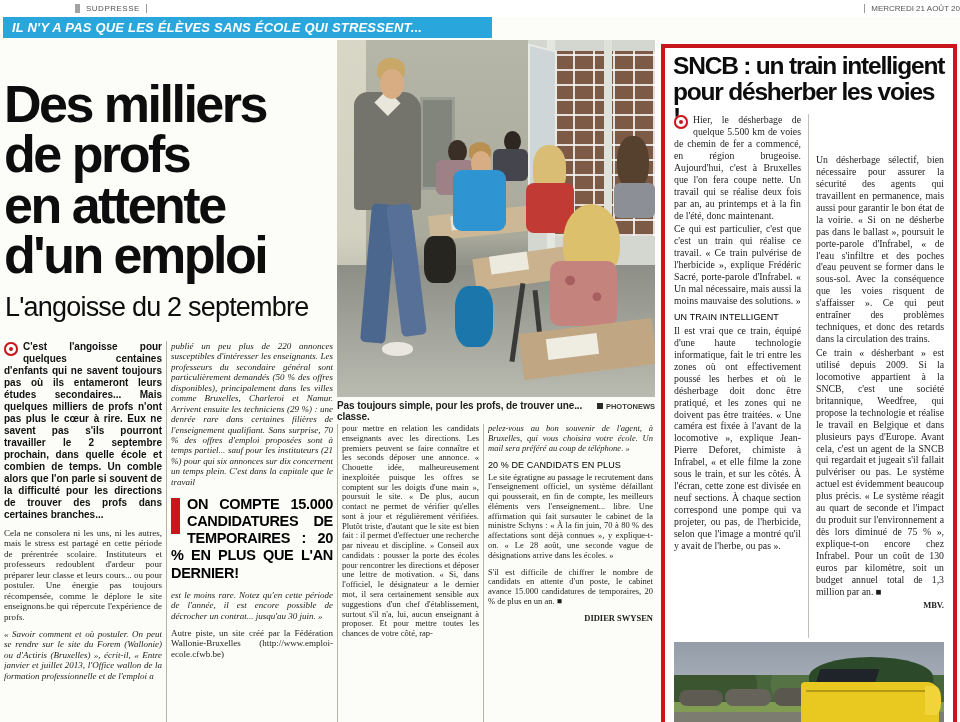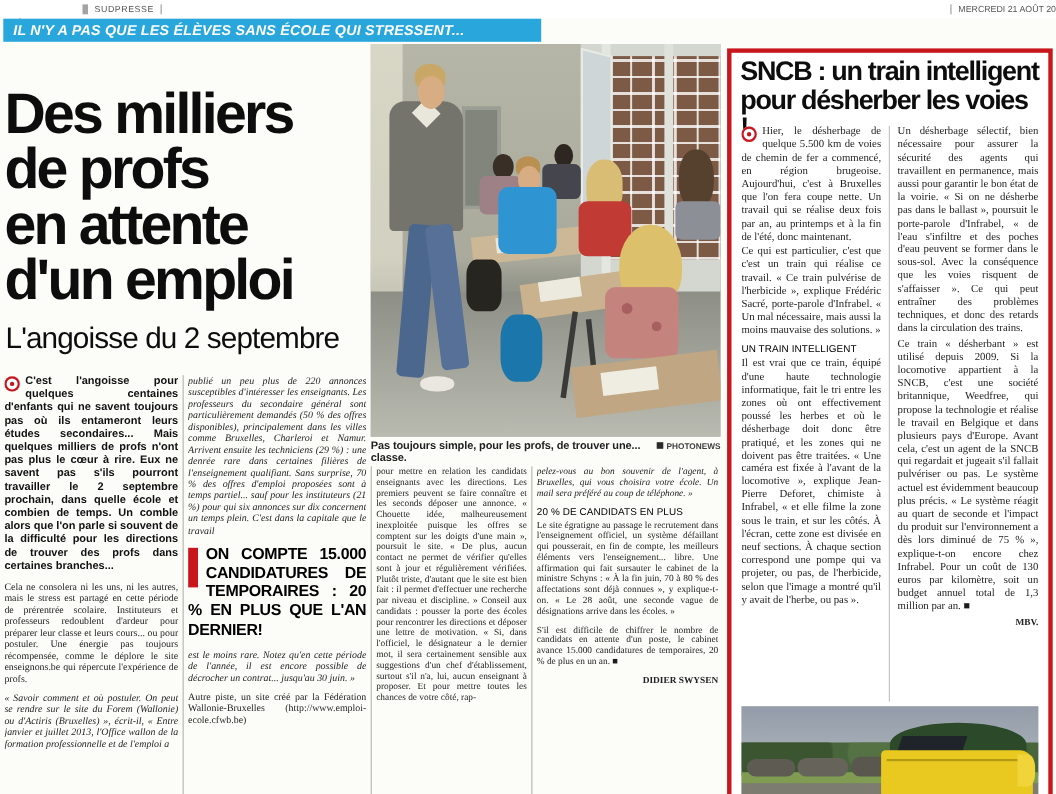--- a/index.html
+++ b/index.html
@@ -108,21 +108,21 @@
   
   .envbox { position:absolute; left:661px; top:44px; width:296px; height:700px; box-sizing:border-box;
             border:4px solid #c8161c; background:#fff; }
   .env-headline { margin:5px 8px 4px 8px; font-size:24.5px; font-weight:bold; letter-spacing:-1.2px;
                   line-height:1.05; white-space:pre-line; color:#0d0d0d; }
   .envcols { position:absolute; left:9px; right:9px; top:66px; height:524px; display:flex; overflow:hidden; }
   .envcol { width:50%; box-sizing:border-box; font-family:"Liberation Serif", serif; font-size:9.8px;
             line-height:1.22; text-align:justify; color:#1c1c1c; }
   .envcol p { margin:0 0 2px 0; }
   .envcol-a { padding-right:7px; border-right:1px solid #c2c0b8; }
-  .envcol-b { padding-left:7px; }
+  .envcol-b { padding-left:7px;margin-top:40px; }
   .trainphoto { position:absolute; left:9px; right:9px; top:594px; height:96px; overflow:hidden;
                 background:linear-gradient(180deg,#939ca8 0%, #a8b0b9 48%, #a8b0b9 50%); }
   .trainphoto div { position:absolute; }
   .tp-trees { left:0; top:34%; width:100%; height:32%; background:#49653b;
               background-image:radial-gradient(circle at 15% 40%, #3a5530 0 18%, transparent 19%),
                                radial-gradient(circle at 45% 30%, #557244 0 16%, transparent 17%),
                                radial-gradient(circle at 80% 45%, #3a5530 0 20%, transparent 21%); }
   .tp-grass { left:0; top:62%; width:100%; height:12%; background:#7f9c52; }
   .tp-ballast { left:0; top:73%; width:100%; height:27%; background:#7c7c70; }
   .tp-wag1 { left:2%; top:50%; width:16%; height:17%; background:#5d5b52; border-radius:8px; }

